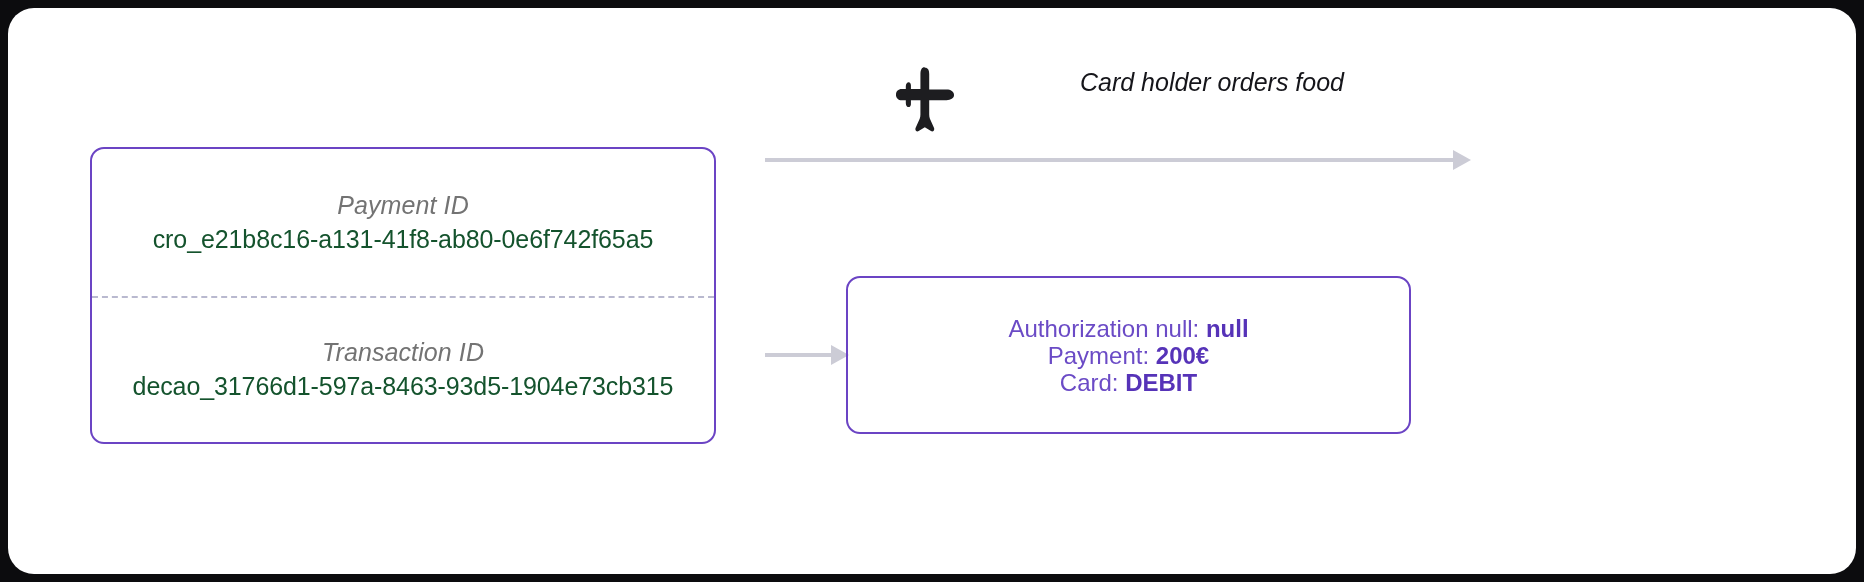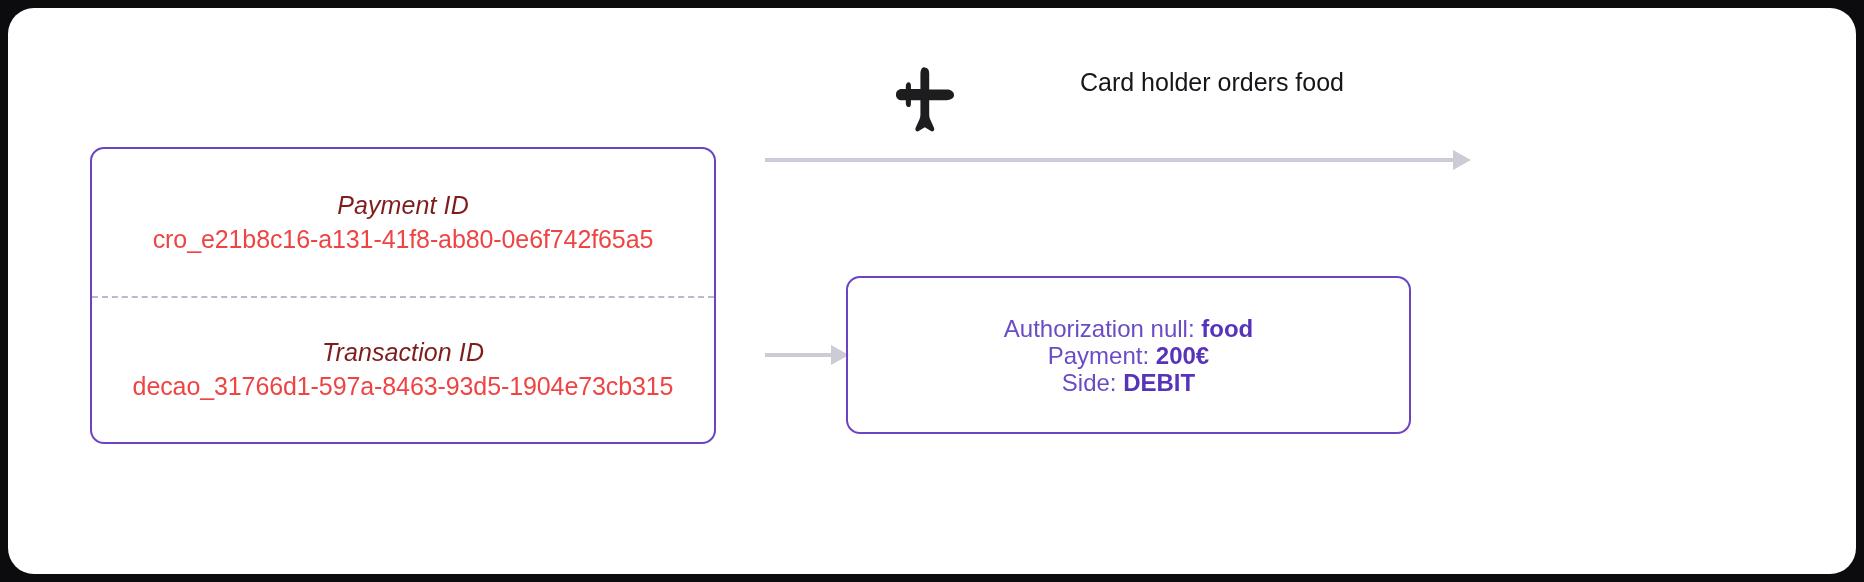--- a/index.html
+++ b/index.html
@@ -61,27 +61,27 @@
     transform: translateY(-50%);
     padding: 0 14px;
     box-sizing: border-box;
   }
 
   .id-label {
     font-style: italic;
     font-size: 25px;
     line-height: 34px;
     letter-spacing: 0.1px;
-    color: #7f1d1d;
+    color: #737373;
   }
   .id-value {
     font-size: 25px;
     line-height: 34px;
     letter-spacing: -0.1px;
-    color: #ef4444;
+    color: #14532d;
     word-break: break-word;
   }
   .id-value.wrap {
     padding: 0 24px;
   }
 
   .divider {
     position: absolute;
     left: 0;
     right: 0;
@@ -110,20 +110,21 @@
 
   .flight-caption {
     position: absolute;
     left: 124px;
     top: 6px;
     width: 400px;
     text-align: center;
     font-size: 25px;
     line-height: 32px;
     color: #15151a;
+    font-style: italic;
   }
 
   
   .long-arrow {
     position: absolute;
     left: 757px;
     top: 142px;
     width: 706px;
     height: 20px;
   }
@@ -250,26 +251,26 @@
     </div>
 
     <div class="short-arrow">
       <div class="shaft"></div>
       <div class="head"></div>
     </div>
 
     <div class="detail-box">
       <div class="detail-line">
         <span>Authorization null:</span>
-        <span class="val">food</span>
+        <span class="val">null</span>
       </div>
       <div class="detail-line">
         <span>Payment:</span>
         <span class="val">200€</span>
       </div>
       <div class="detail-line">
-        <span>Side:</span>
+        <span>Card:</span>
         <span class="val">DEBIT</span>
       </div>
     </div>
 
   </div>
 </div>
 
 </body></html>

